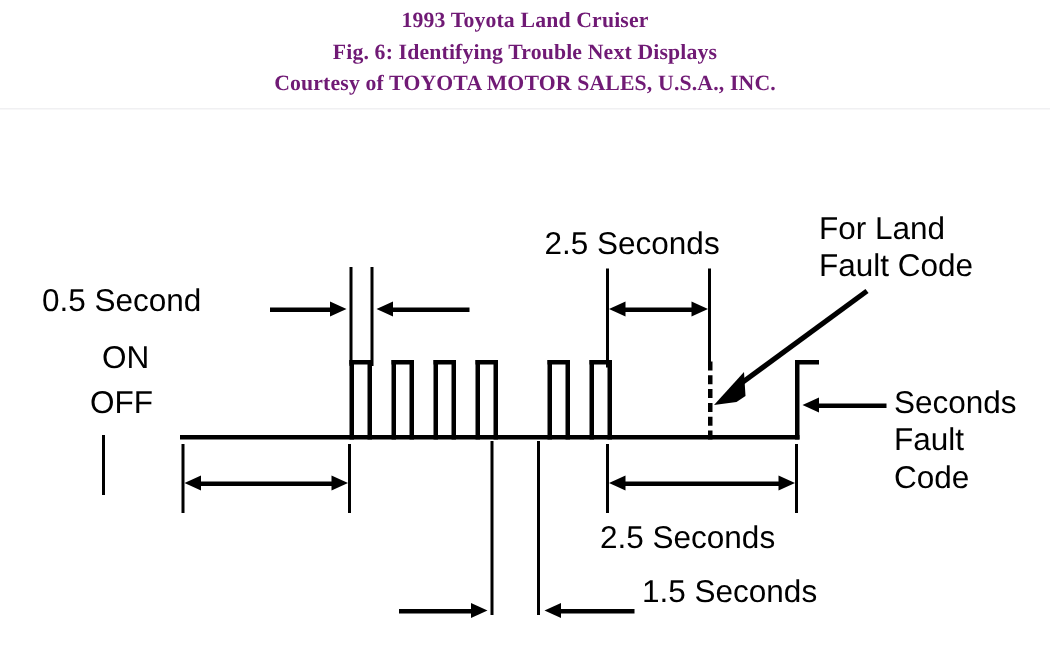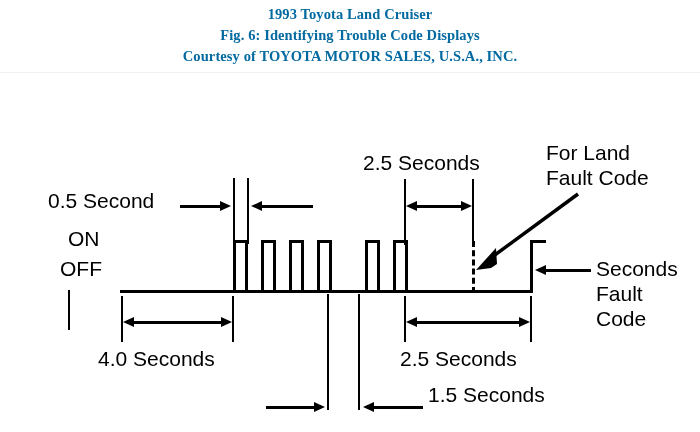--- a/index.html
+++ b/index.html
@@ -25,21 +25,21 @@
     width: 700px;
     height: 72px;
     text-align: center;
   }
   .hdr-line {
     font-family: "Liberation Serif", serif;
     font-weight: bold;
     font-size: 14.5px;
     line-height: 21px;
     letter-spacing: 0.1px;
-    color: #0369a1;
+    color: #701a75;
     white-space: nowrap;
   }
   .hdr-line.l1 { margin-top: 4px; }
   #header-rule {
     position: absolute;
     left: 0;
     top: 72px;
     width: 700px;
     height: 1px;
     background: #f0f0f2;
@@ -107,28 +107,28 @@
   #leader-line {
     position: absolute;
     overflow: visible;
   }
 </style>
 </head>
 <body>
 
 <div id="header">
   <div class="hdr-line l1">1993 Toyota Land Cruiser</div>
-  <div class="hdr-line">Fig. 6: Identifying Trouble Code Displays</div>
+  <div class="hdr-line">Fig. 6: Identifying Trouble Next Displays</div>
   <div class="hdr-line">Courtesy of TOYOTA MOTOR SALES, U.S.A., INC.</div>
 </div>
 <div id="header-rule"></div>
 
 <div id="diagram">
 
-  <div class="lbl" style="left:48px; top:110px;">0.5 Second</div>
+  <div class="lbl" style="left:28px; top:110px;">0.5 Second</div>
 
   <div class="thinh" style="left:180px; top:127px; width:42px; height:3px;"></div>
   <div class="arrow-r" style="left:220px; top:123px;"></div>
 
   <div class="thinv" style="left:233px; top:100px; height:66px;"></div>
   <div class="thinv" style="left:247px; top:100px; height:66px;"></div>
 
   <div class="arrow-l" style="left:251px; top:123px;"></div>
   <div class="thinh" style="left:261px; top:127px; width:52px; height:3px;"></div>
 
@@ -191,21 +191,20 @@
     <span>Seconds</span><br>
     <span>Fault</span><br>
     <span>Code</span>
   </div>
 
   <div class="thinv" style="left:121px; top:218px; height:46px;"></div>
   <div class="thinv" style="left:232px; top:218px; height:46px;"></div>
   <div class="arrow-l" style="left:123px; top:239px;"></div>
   <div class="thinh" style="left:131px; top:243px; width:93px; height:3px;"></div>
   <div class="arrow-r" style="left:221px; top:239px;"></div>
-  <div class="lbl" style="left:98px; top:268px;">4.0 Seconds</div>
 
   <div class="thinv" style="left:404px; top:218px; height:46px;"></div>
   <div class="thinv" style="left:530px; top:218px; height:46px;"></div>
   <div class="arrow-l" style="left:406px; top:239px;"></div>
   <div class="thinh" style="left:414px; top:243px; width:108px; height:3px;"></div>
   <div class="arrow-r" style="left:519px; top:239px;"></div>
   <div class="lbl" style="left:400px; top:268px;">2.5 Seconds</div>
 
   <div class="thinv" style="left:327px; top:216px; height:116px;"></div>
   <div class="thinv" style="left:358px; top:216px; height:116px;"></div>

